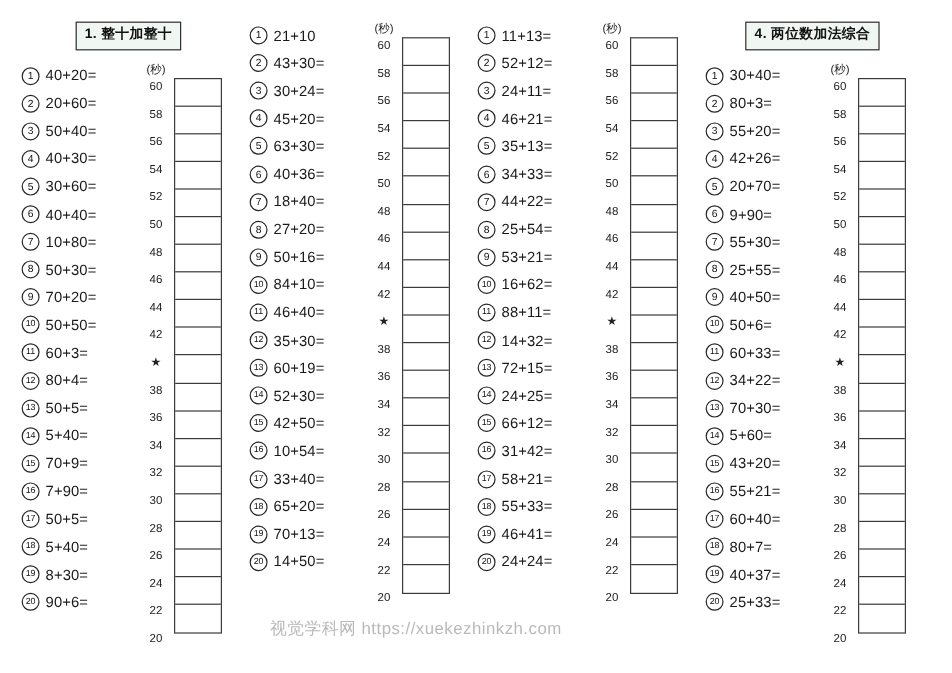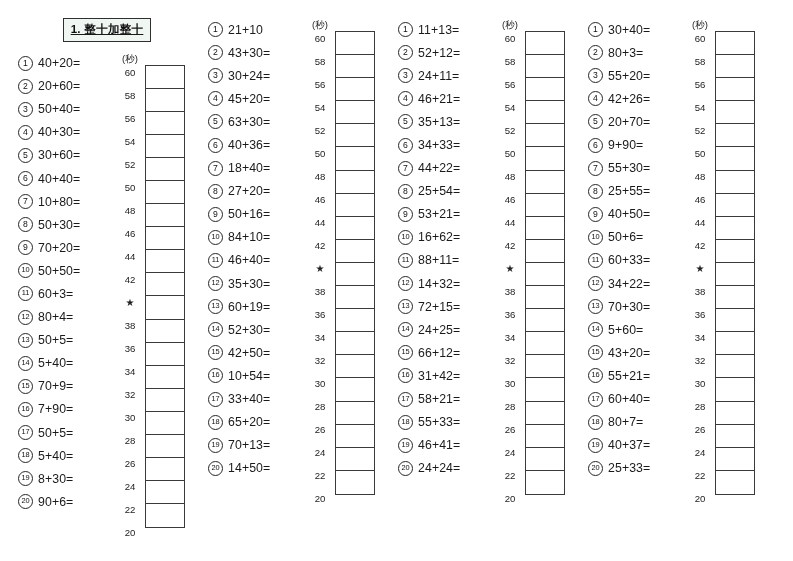--- a/index.html
+++ b/index.html
@@ -29,21 +29,20 @@
   }
   .col {
     width: 190px;
     box-sizing: border-box;
     position: relative;
   }
   .col-title-wrap {
     display: flex;
     justify-content: center;
     margin-bottom: 10px;
-    text-decoration: underline;
   }
   .col-title {
     border: 1px solid #2f2f2f;
     background: #f0f6f1;
     font-size: 11.5px;
     line-height: 1;
     padding: 5px 7px;
     white-space: nowrap;
     font-weight: 600;
     color: #111;
@@ -537,20 +536,23 @@
           <div class="boxcell"></div>
           <div class="boxcell"></div>
           <div class="boxcell"></div>
           <div class="boxcell"></div>
           <div class="boxcell last"></div>
         </div>
       </div>
     </div>
 
     <div class="col">
+      <div class="col-title-wrap">
+        <div class="col-title">4. 两位数加法综合</div>
+      </div>
       <div class="col-body">
         <div class="problems">
           <div class="prob-row">
               <span class="circ">1</span>
               <span class="prob-text">30+40=</span>
             </div>
           <div class="prob-row">
               <span class="circ">2</span>
               <span class="prob-text">80+3=</span>
             </div>
@@ -671,13 +673,14 @@
           <div class="boxcell"></div>
           <div class="boxcell"></div>
           <div class="boxcell"></div>
           <div class="boxcell last"></div>
         </div>
       </div>
     </div>
 
   </div>
 
+  <div class="watermark">视觉学科网 https://xuekezhinkzh.com</div>
 </div>
 
 </body></html>

